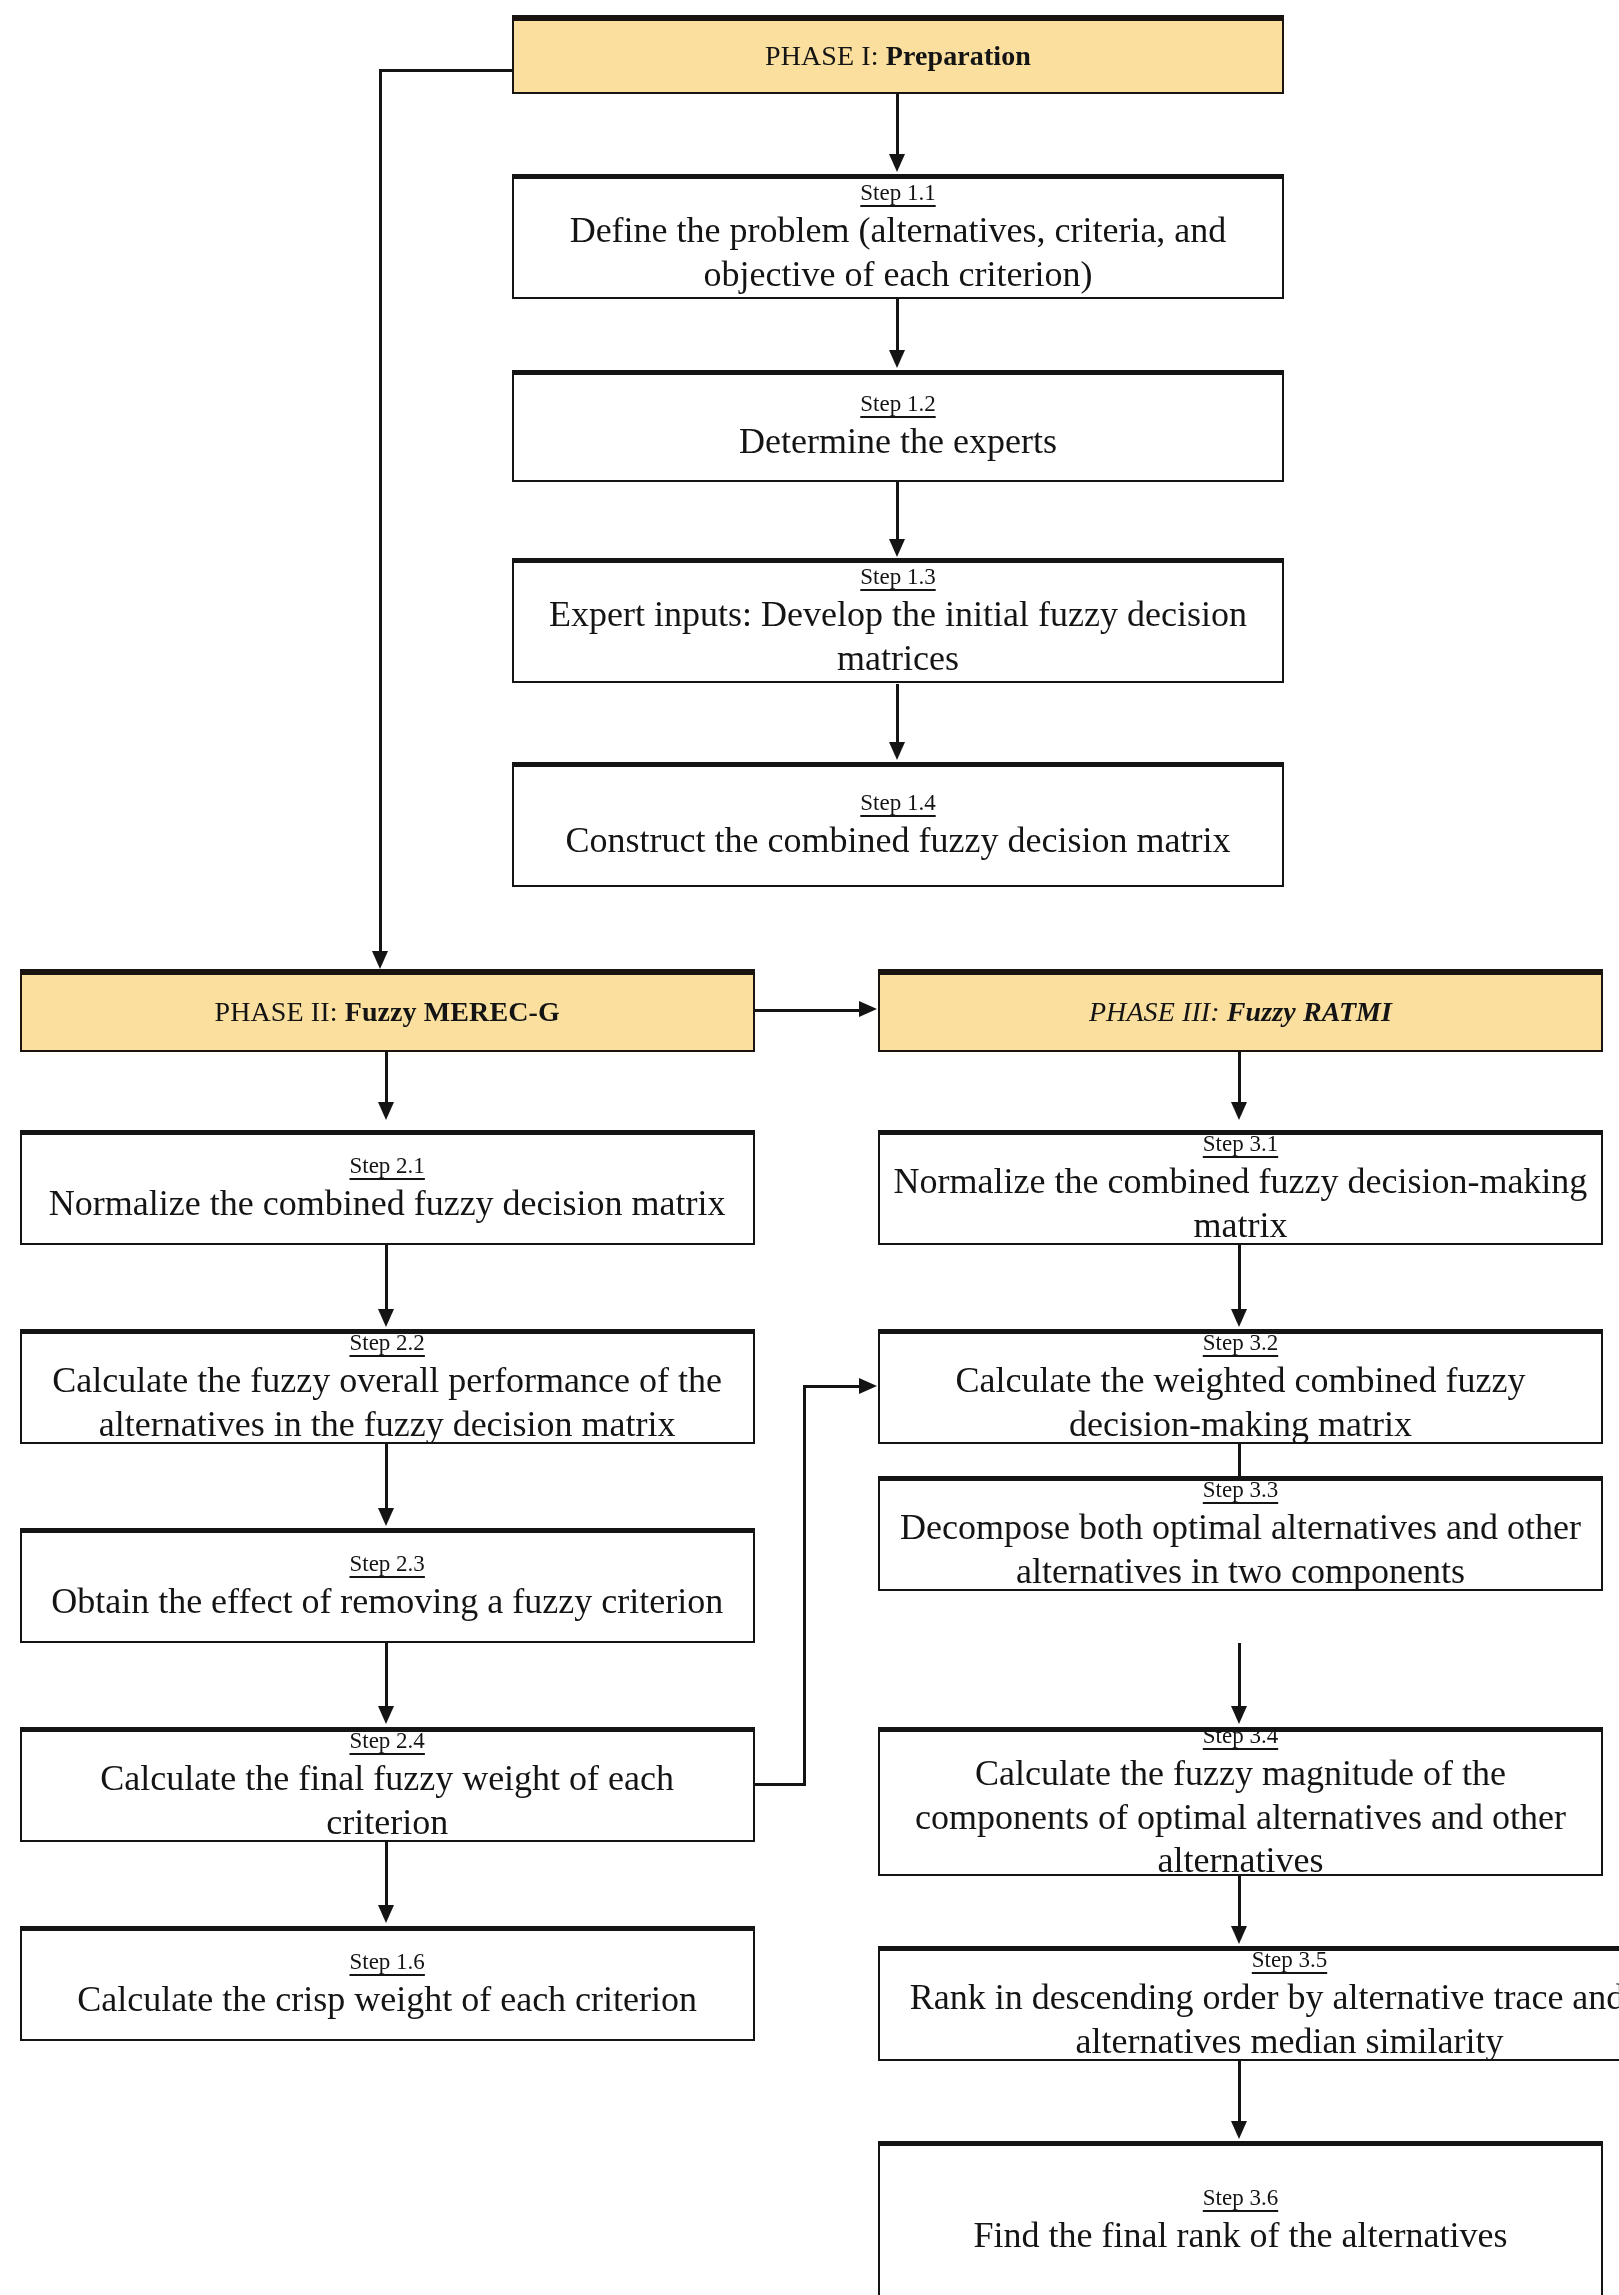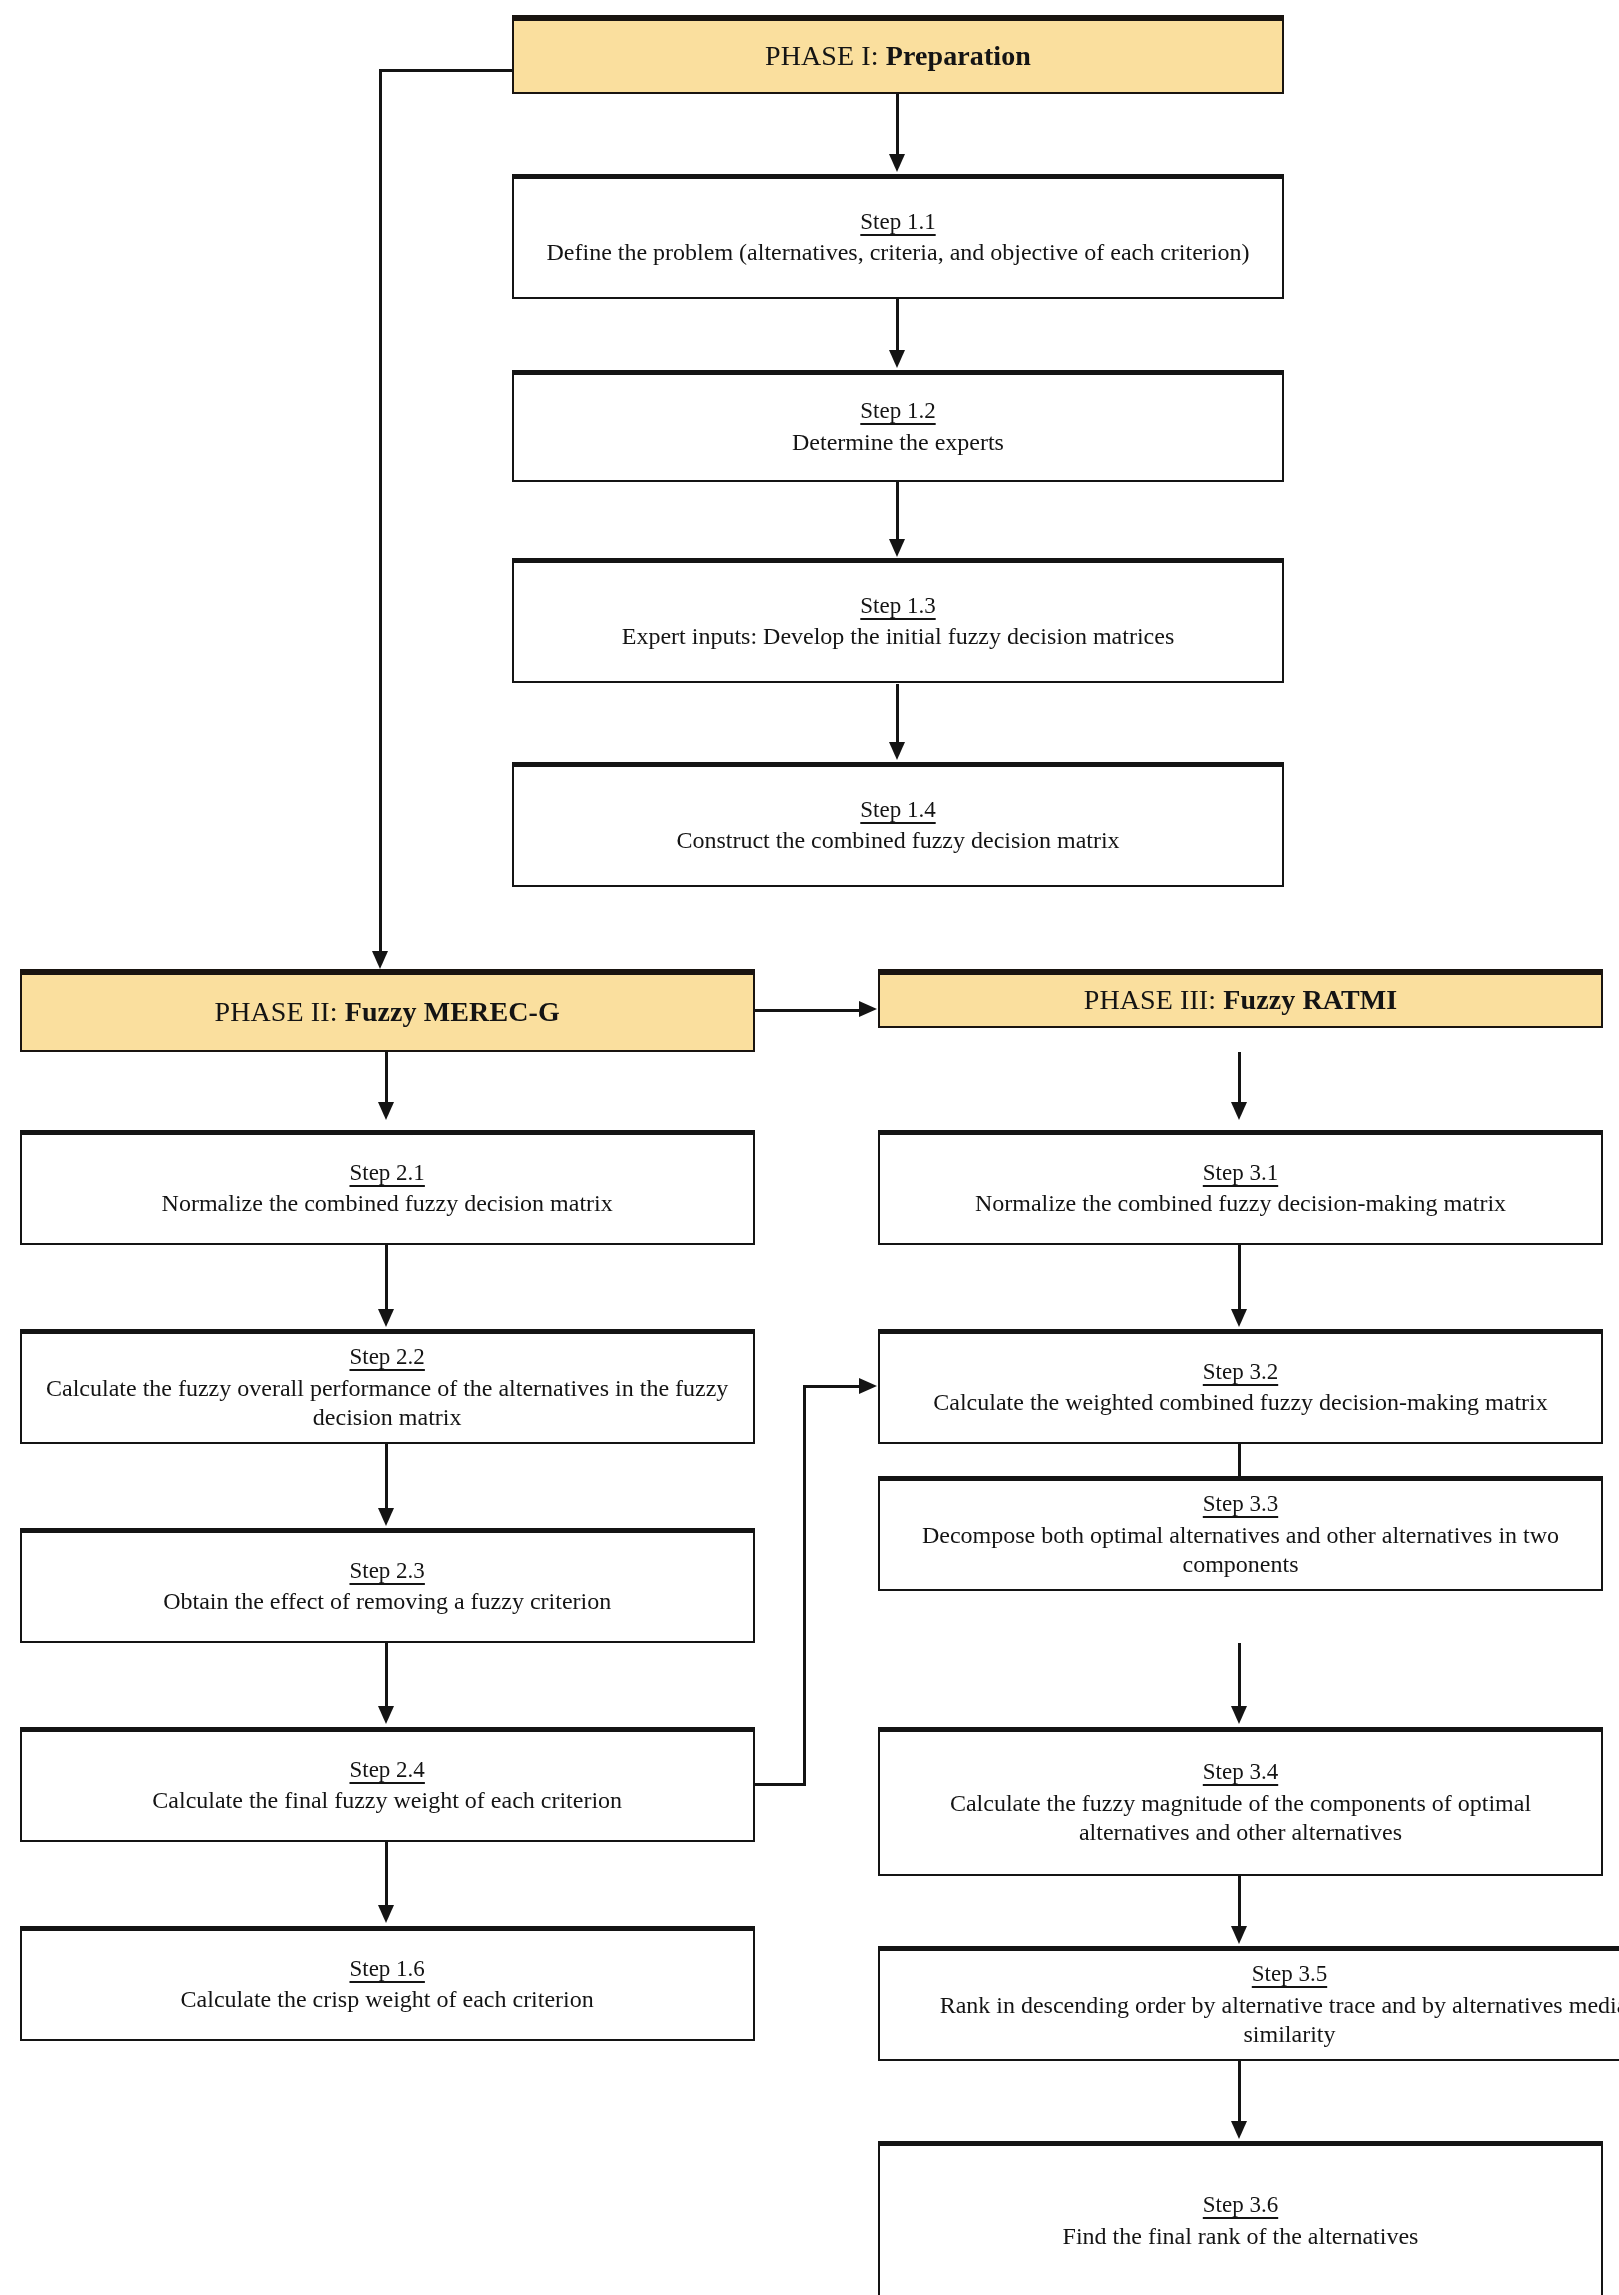--- a/index.html
+++ b/index.html
@@ -52,21 +52,21 @@
   .step-label {
     font-size: 23px;
     line-height: 1.12;
     text-decoration: underline;
     text-underline-offset: 4.7px;
     text-decoration-thickness: 1.6px;
     margin-bottom: 3.6px;
   }
 
   .step-text {
-    font-size: 24px;
+    font-size: 36px;
     line-height: 1.21;
     max-width: 100%;
   }
 
   
   .conn {
     position: absolute;
     background: #141414;
   }
   .conn.v { width: 3.1px; }
@@ -130,21 +130,21 @@
 
   <div class="node" style="left:512px; top:762px; width:772px; height:125px;">
     <div class="step-label">Step 1.4</div>
     <div class="step-text">Construct the combined fuzzy decision matrix</div>
   </div>
 
   <div class="node phase" style="left:19.7px; top:969px; width:735px; height:83px;">
     <div class="phase-title"><span>PHASE II: </span><b>Fuzzy MEREC-G</b></div>
   </div>
 
-  <div class="node phase" style="left:878px; top:969px; width:725px; height:59px;">
+  <div class="node phase" style="left:878px; top:969px; width:725px; height:83px;font-style:italic;">
     <div class="phase-title"><span>PHASE III: </span><b>Fuzzy RATMI</b></div>
   </div>
 
   <div class="conn h" style="left:754px; top:1009px; width:106px;"></div>
   <div class="arrowhead right" style="left:859px; top:1001px;"></div>
 
   <div class="conn v" style="left:385px; top:1052px; height:54px;"></div>
   <div class="arrowhead down" style="left:378px; top:1102px;"></div>
 
   <div class="node" style="left:19.7px; top:1130px; width:735px; height:115px;">

